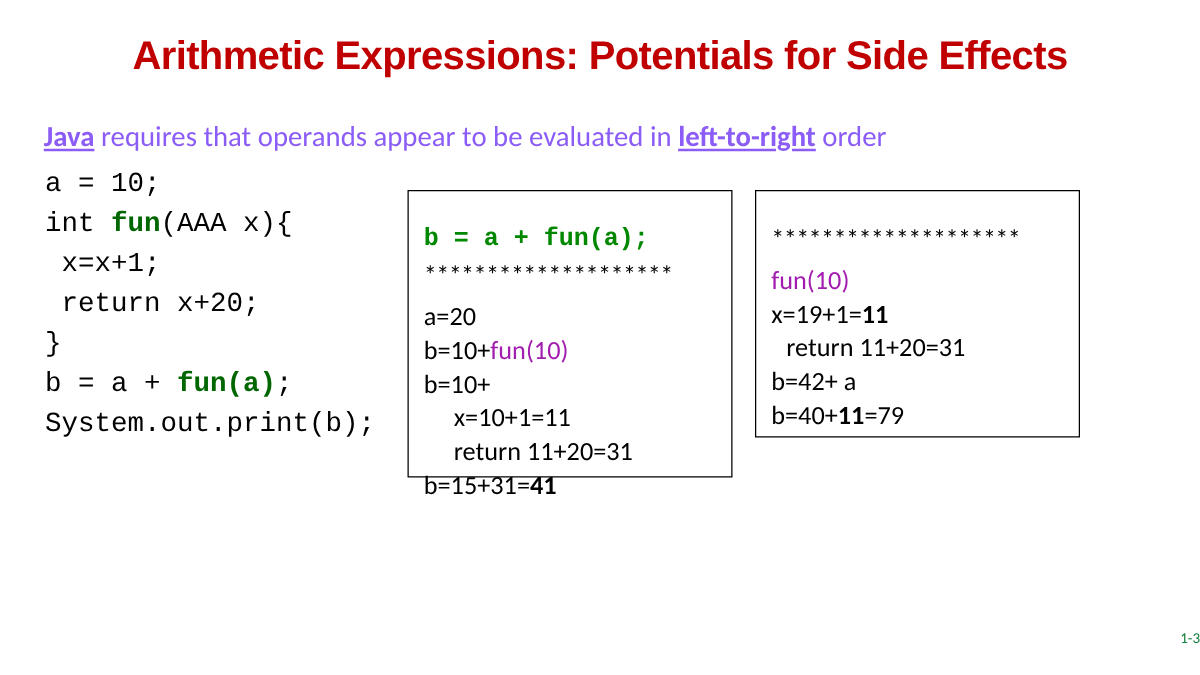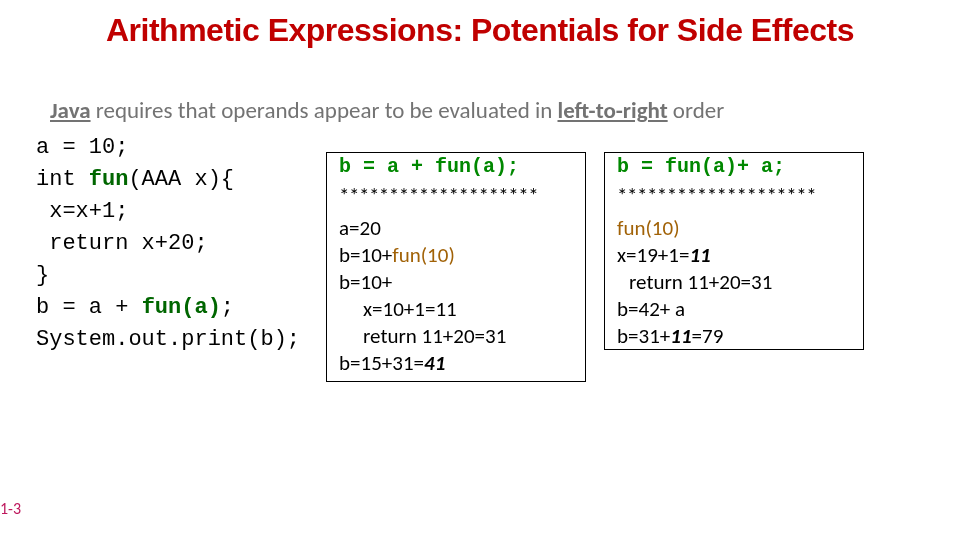--- a/index.html
+++ b/index.html
@@ -9,30 +9,30 @@
     background: #ffffff;
     font-family: Calibri, Arial, sans-serif;
     position: relative;
     overflow: hidden;
   }
   .title {
     text-align: center;
     font-size: 32px;
     font-weight: 700;
     color: #c00000;
-    padding-top: 12px;
+    padding-top: 26px;
     font-family: "Arial Narrow", Arial, sans-serif;
     letter-spacing: -0.5px;
   }
   .intro {
     position: absolute;
-    left: 50px;
+    left: 35px;
     top: 96px;
     font-size: 23px;
-    color: #737373;
+    color: #8b5cf6;
     white-space: nowrap;
   }
   .intro .java {
     font-weight: 700;
     text-decoration: underline;
   }
   .intro .ltr {
     font-weight: 700;
     text-decoration: underline;
   }
@@ -45,21 +45,21 @@
     line-height: 32px;
     color: #000;
     white-space: pre;
   }
   .codeblock .fn { color: #006600; font-weight: 700; }
   .box {
     position: absolute;
     border: 1.5px solid #000;
     font-size: 21px;
     line-height: 27px;
-    padding: 0 10px 10px 12px;
+    padding: 25px 10px 10px 12px;
     font-family: Calibri, Arial, sans-serif;
   }
   .box1 {
     left: 326px;
     top: 152px;
     width: 260px;
     height: 230px;
   }
   .box2 {
     left: 604px;
@@ -77,32 +77,32 @@
   .box .stars {
     font-family: Calibri, Arial, sans-serif;
     color: #000;
     margin-bottom: 6px;
     letter-spacing: -0.5px;
   }
   .box .trace {
     color: #000;
     font-family: Calibri, Arial, sans-serif;
   }
-  .box .trace .fn-inline { color: #a16207; text-align: center; }
-  .box .trace .bold { font-weight: 700; font-style: italic; }
+  .box .trace .fn-inline { color: #a21caf; text-align: center; }
+  .box .trace .bold { font-weight: 700; }
   .box .indent-small { padding-left: 12px; display: block; }
   .box .indent-big { padding-left: 24px; display: block; }
   .page-num {
     position: absolute;
     left: 0;
     right: 0;
     bottom: 22px;
-    text-align: left;
-    font-size: 16px;
-    color: #be185d;
+    text-align: right;
+    font-size: 12px;
+    color: #15803d;
   }
 </style>
 </head>
 <body>
 
 <div class="title">Arithmetic Expressions: Potentials for Side Effects</div>
 
 <div class="intro">
   <span class="java">Java</span><span> requires that operands appear to be evaluated in </span><span class="ltr">left-to-right</span><span> order</span>
 </div>
@@ -122,24 +122,23 @@
     <span>a=20</span><br>
     <span>b=10+</span><span class="fn-inline">fun(10)</span><br>
     <span>b=10+</span><br>
     <span class="indent-big">x=10+1=11</span>
     <span class="indent-big">return 11+20=31</span>
     <span>b=15+31=</span><span class="bold">41</span>
   </div>
 </div>
 
 <div class="box box2">
-  <div class="code-line">b = fun(a)+ a;</div>
   <div class="stars">********************</div>
   <div class="trace">
     <span class="fn-inline">fun(10)</span><br>
     <span>x=19+1=</span><span class="bold">11</span><br>
     <span class="indent-small">return 11+20=31</span>
     <span>b=42+ a</span><br>
-    <span>b=31+</span><span class="bold">11</span><span>=79</span>
+    <span>b=40+</span><span class="bold">11</span><span>=79</span>
   </div>
 </div>
 
 <div class="page-num">1-3</div>
 
 </body></html>

